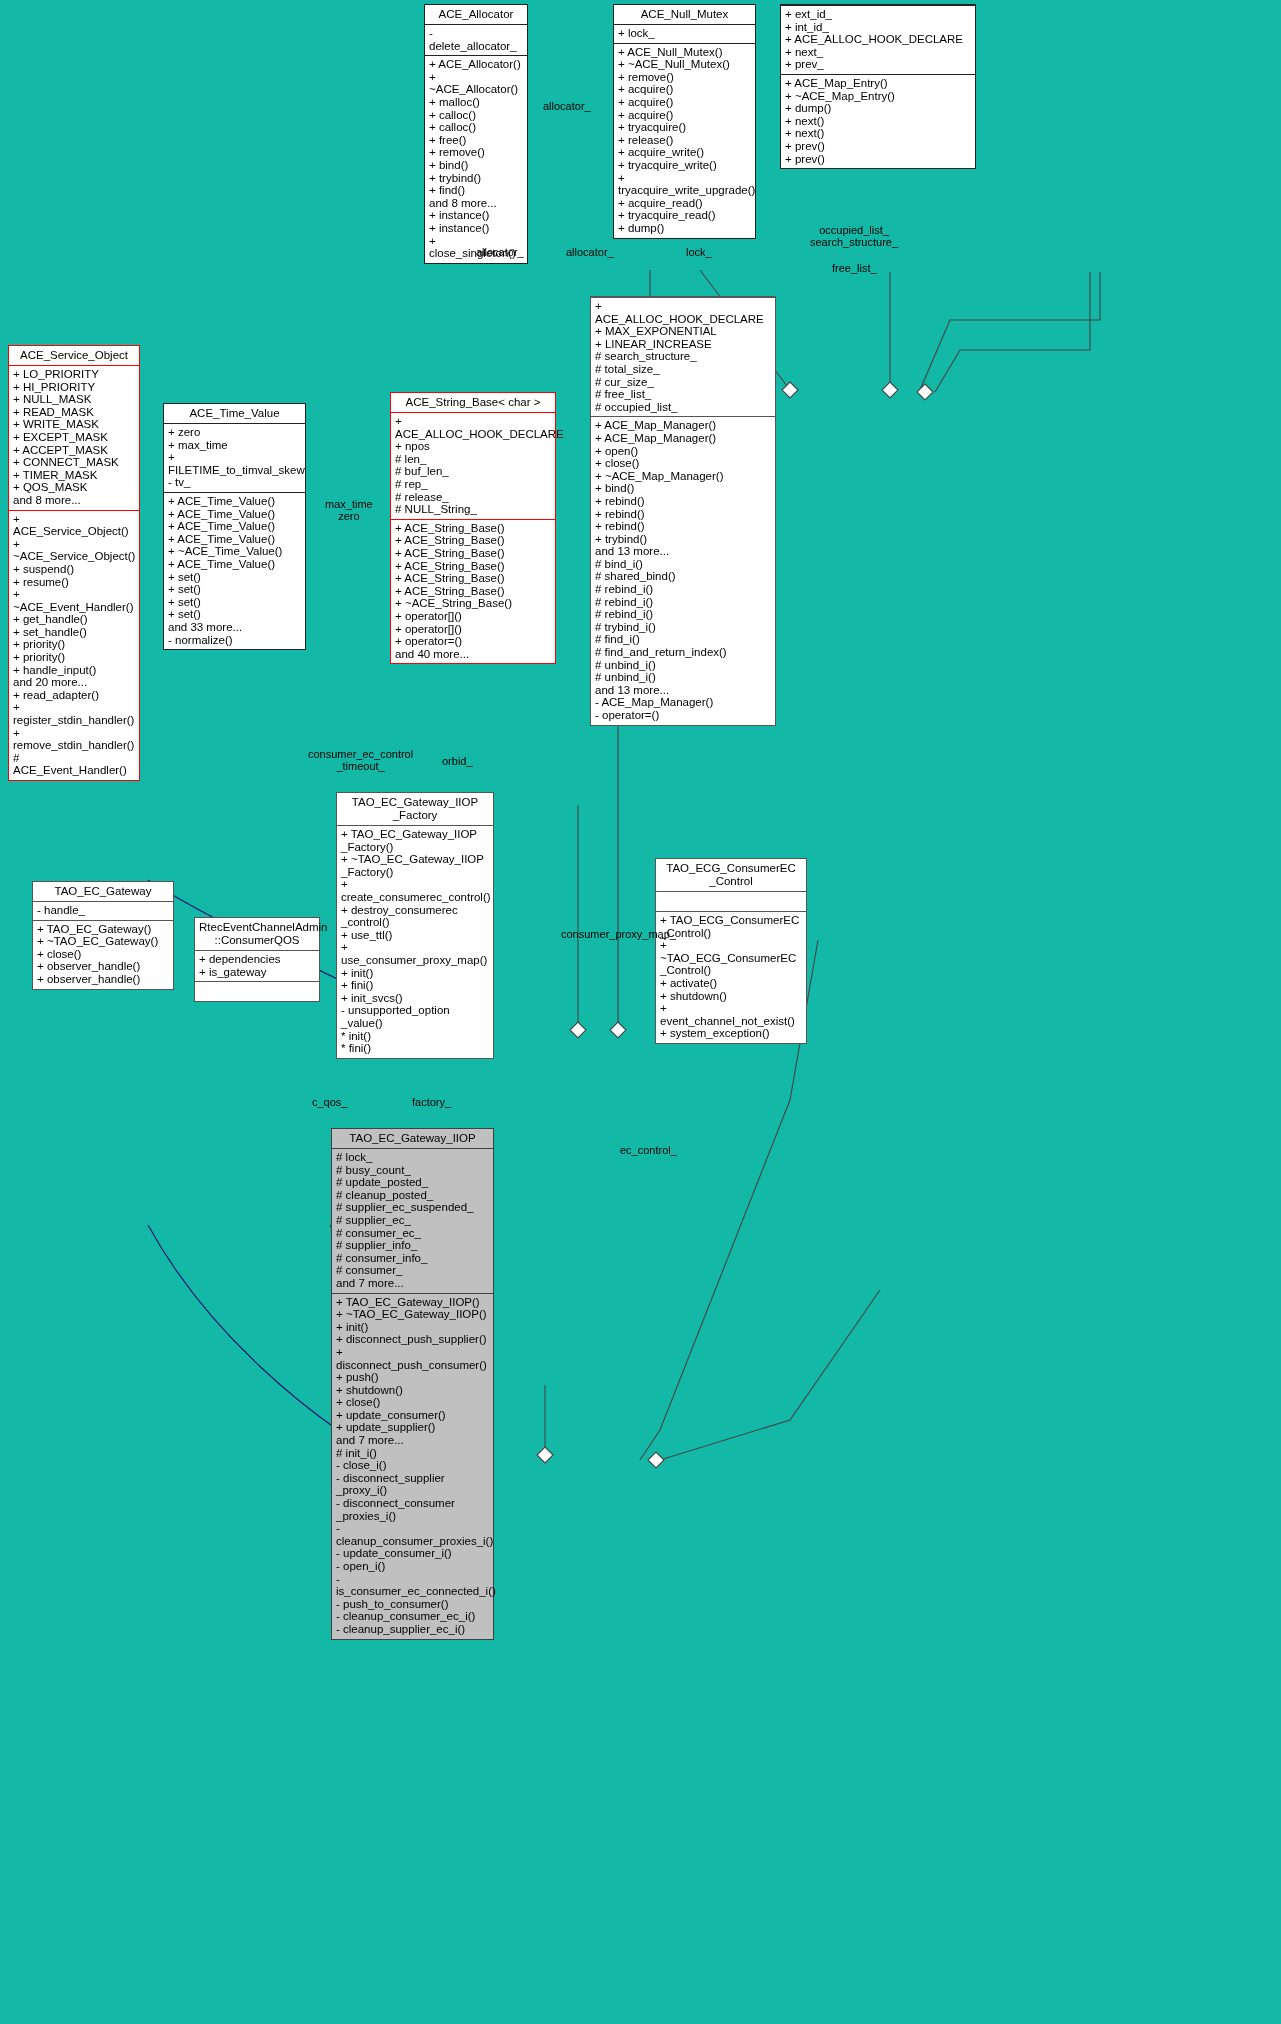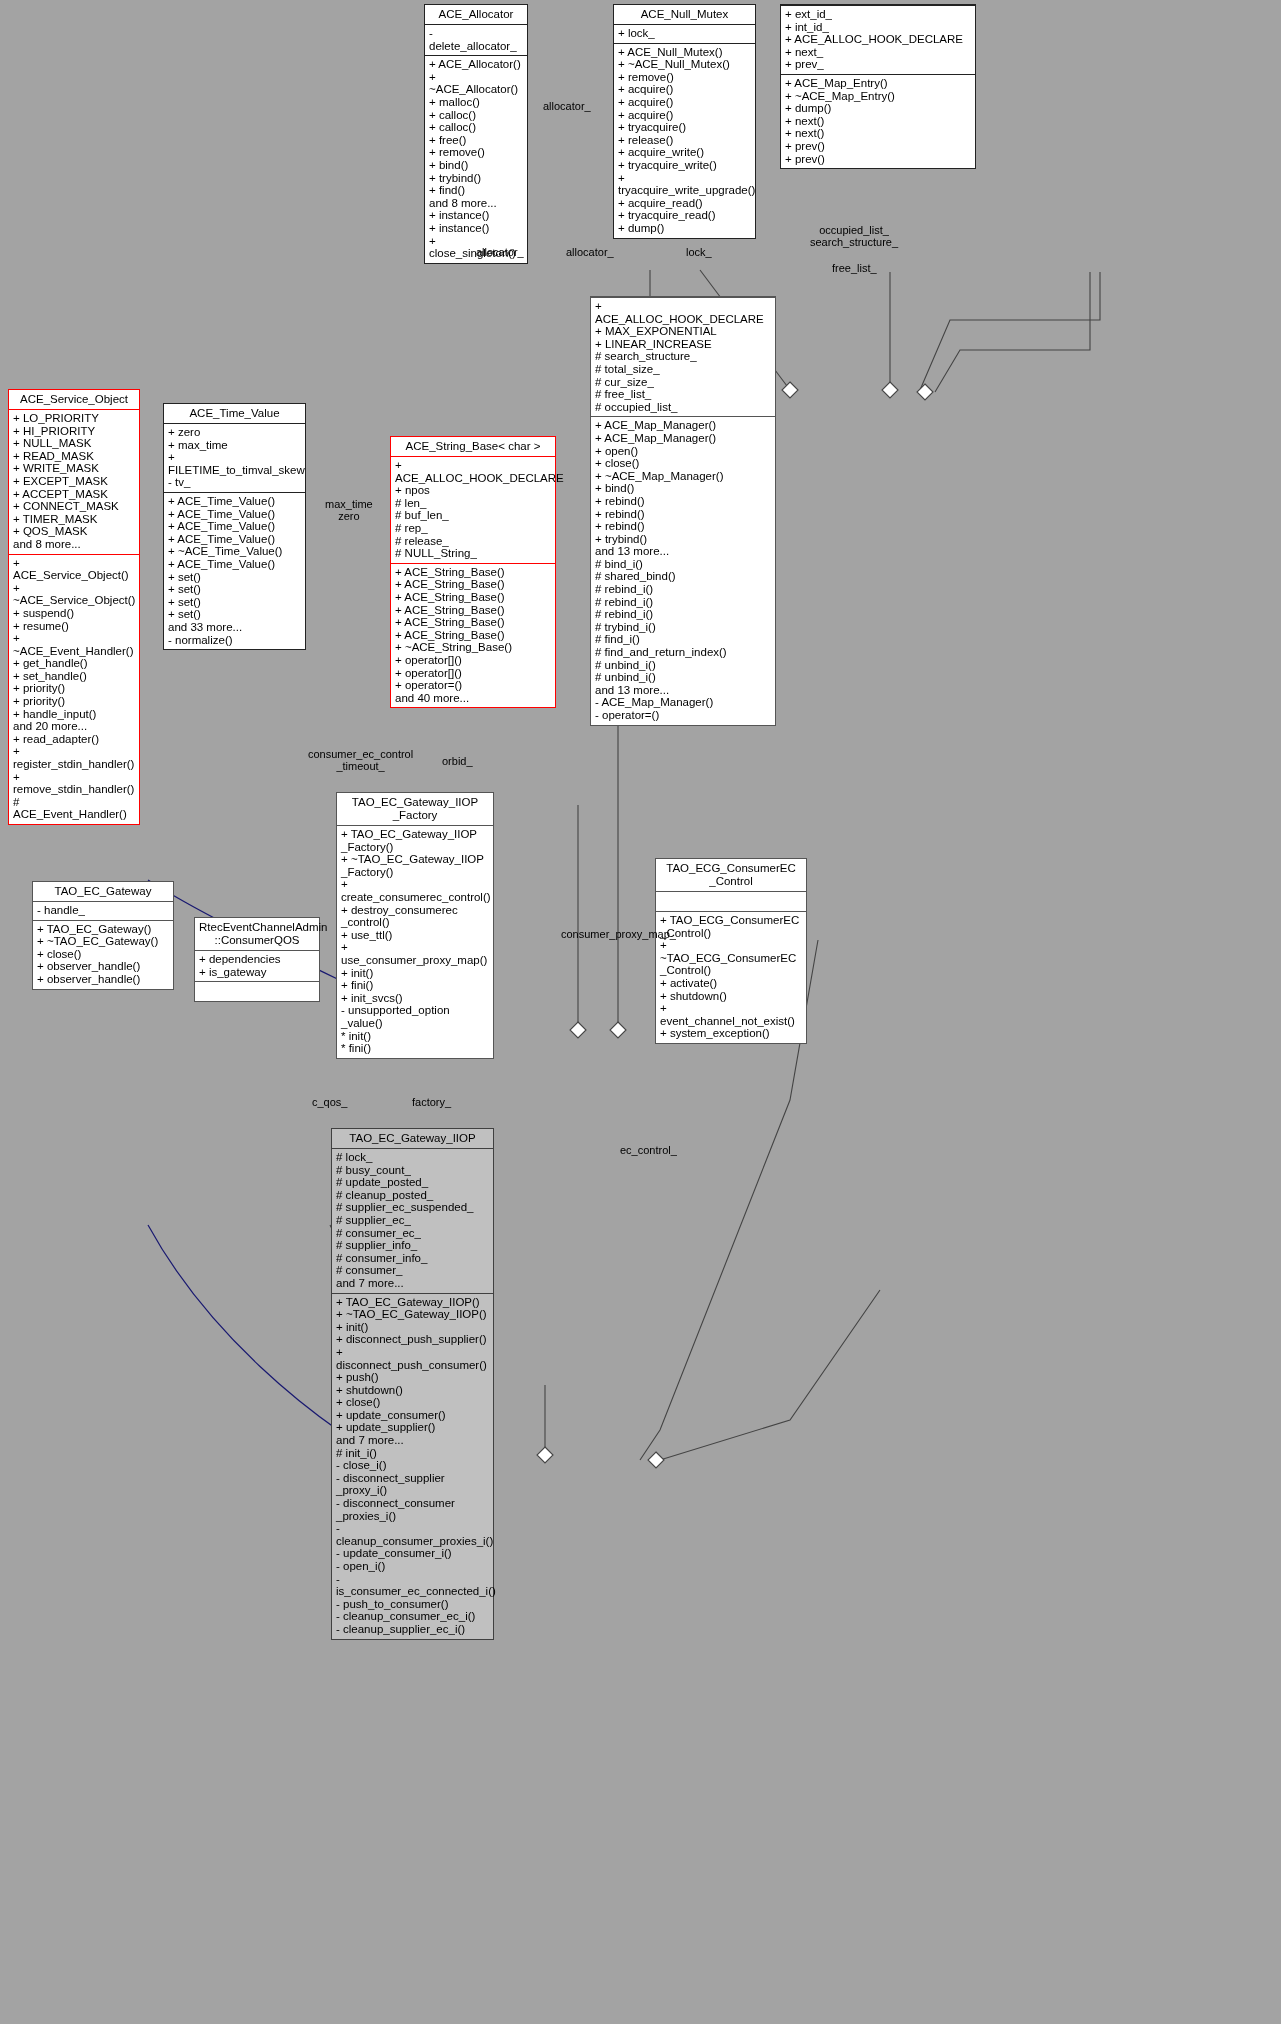--- a/index.html
+++ b/index.html
@@ -1,21 +1,21 @@
 <!DOCTYPE html>
 <html><head>
 <meta charset="utf-8">
 <style>
   html,body{margin:0;padding:0;background:#ffffff;}
   body{font-family:"Liberation Sans","DejaVu Sans",sans-serif;}
-  #canvas{position:relative;width:1281px;height:2024px;overflow:hidden;background:#a3a3a3;}
+  #canvas{position:relative;width:1281px;height:2024px;overflow:hidden;background:#14b8a6;}
   svg.edges{position:absolute;left:0;top:0;width:1281px;height:2024px;pointer-events:none;}
 
   .node{position:absolute;box-sizing:border-box;background:#ffffff;border:1px solid #222;}
-  .node.red{border:1px solid #ff0000;margin-top:44px;}
+  .node.red{border:1px solid #ff0000;}
   .node.gray{background:#c0c0c0;border:1px solid #404040;}
   .node.thick{border:1px solid #555;}
 
   .nhead{text-align:center;padding:3px 4px 3px 4px;font-size:11.5px;line-height:13px;color:#000;}
   .nsec{border-top:1px solid #222;padding:2px 4px 3px 4px;font-size:11.5px;line-height:12.6px;color:#000;}
   .node.red .nsec{border-top:1px solid #ff0000;}
   .node.gray .nsec{border-top:1px solid #404040;}
   .node.thick .nsec{border-top:1px solid #555;}
   .nsec div{white-space:pre-wrap;}
   .nsec.empty{min-height:14px;}

